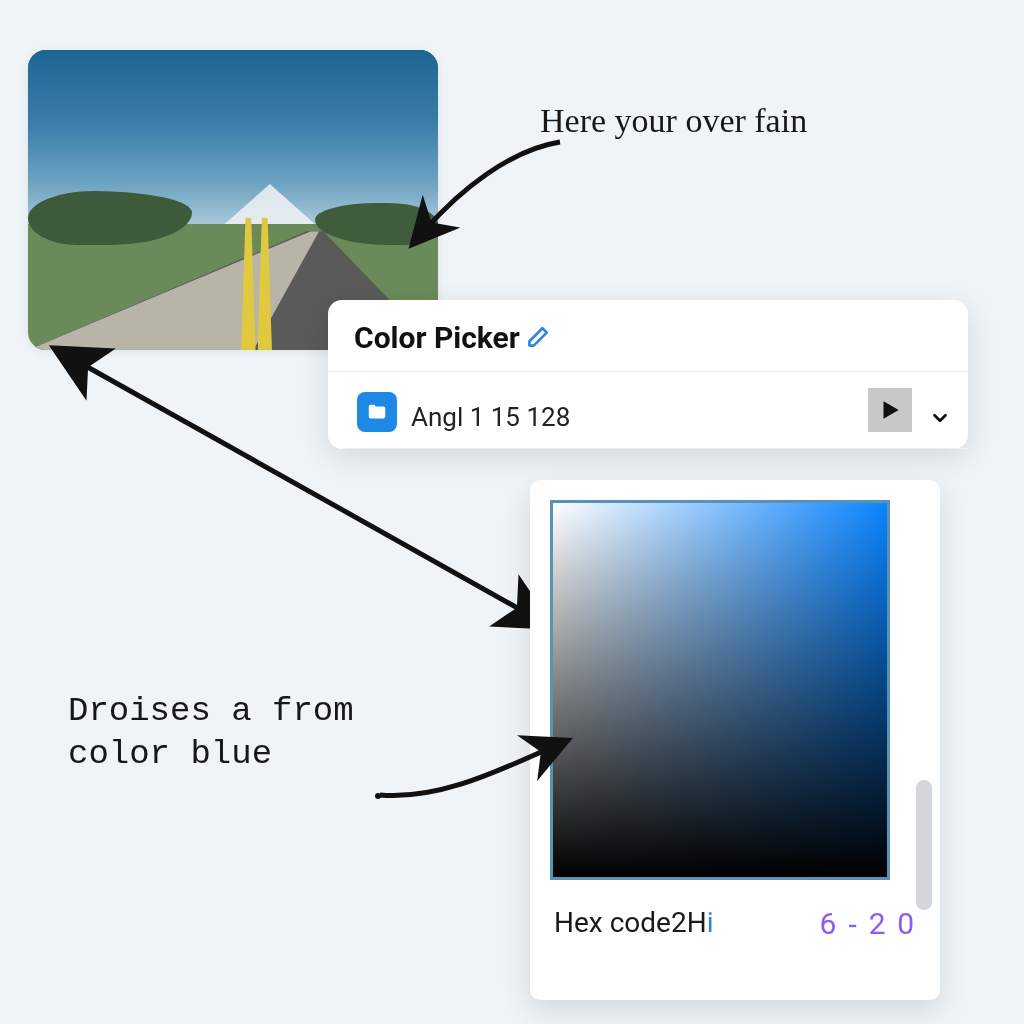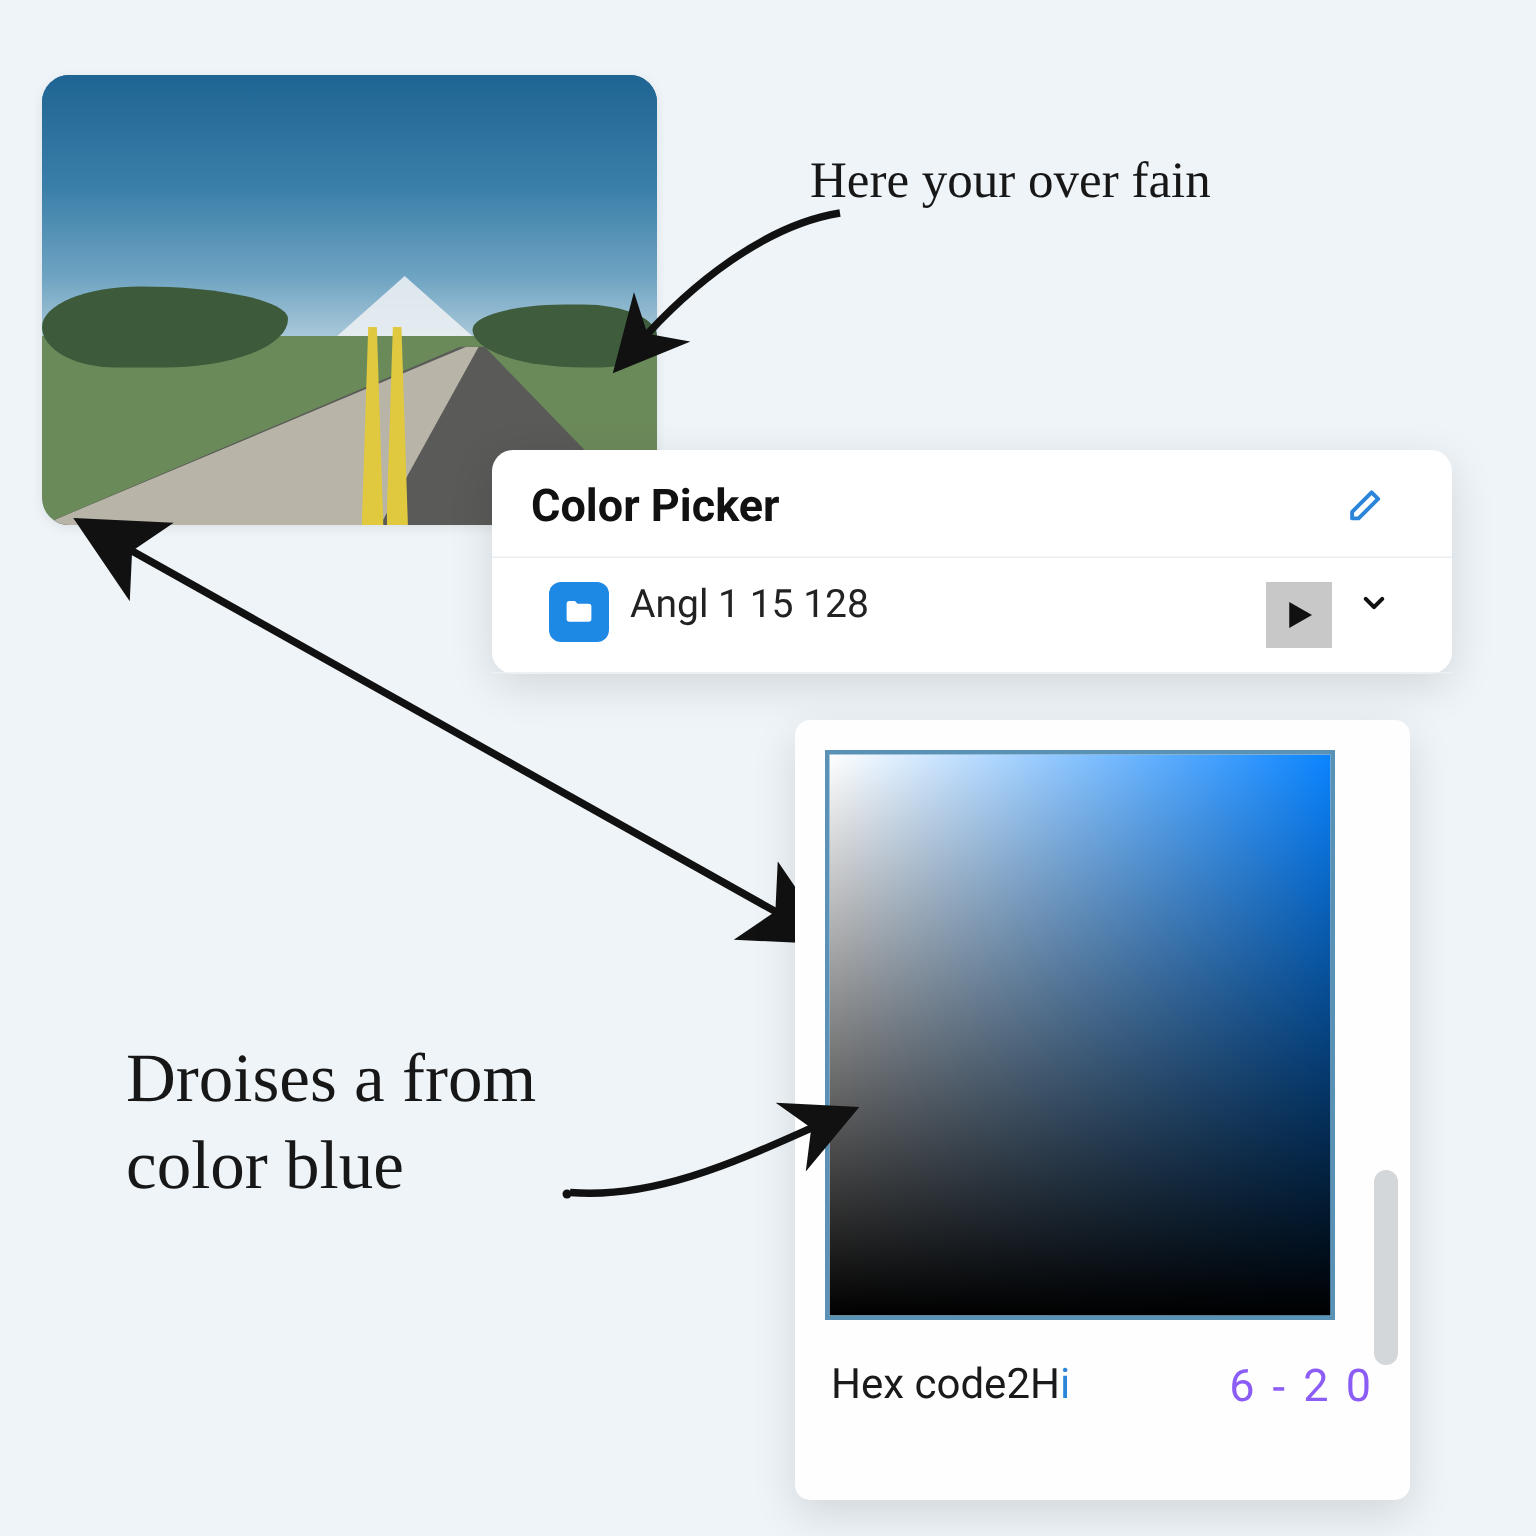--- a/index.html
+++ b/index.html
@@ -66,50 +66,51 @@
 
   
   .anno {
     position:absolute;
     font-family: "Comic Sans MS", "Segoe Script", cursive;
     font-size: 34px;
     color:#171717;
     line-height:1.25;
   }
   .anno1 { left:540px; top:100px; width:380px; }
-  .anno2 { left:84px; top:690px; width:360px; font-size:46px;}
+  .anno2 { left:68px; top:690px; width:360px; font-size:34px;font-family:Liberation Mono, monospace;}
 
   
   svg.arrow { position:absolute; overflow:visible; pointer-events:none; }
 
   
   .panel {
     position:absolute;
     left:328px; top:300px;
     width:640px;
     border-radius:14px;
     background:#fff;
     box-shadow: 0 8px 30px rgba(0,0,0,0.12);
   }
   .panel-header {
-    display:flex; align-items:center; justify-content:space-between;
+    display:flex; align-items:center; justify-content:flex-start;
     padding:20px 42px 16px 26px;
     border-bottom:1px solid #e9edf0;
   }
   .panel-title {
     font-size:30px; font-weight:700; color:#111;
   }
   .pencil-btn {
     width:34px; height:34px; display:flex; align-items:center; justify-content:center;
     color:#2b85d8;
   }
   .row {
-    display:flex; align-items:flex-start; gap:14px;
-    padding:16px 38px;
+    display:flex; align-items:flex-end; gap:14px;
+    padding:16px 14px;
     border-bottom:1px solid #eef1f4;
+    margin-left:15px;
   }
   .folder-badge{
     width:40px; height:40px; border-radius:8px; background:#1e88e5;
     display:flex; align-items:center; justify-content:center; color:#fff;
   }
   .row-label{
     font-size:26px; color:#222; flex:1;
   }
   .play-btn{
     width:44px; height:44px; background:#c8c8c8; display:flex; align-items:center; justify-content:center;

